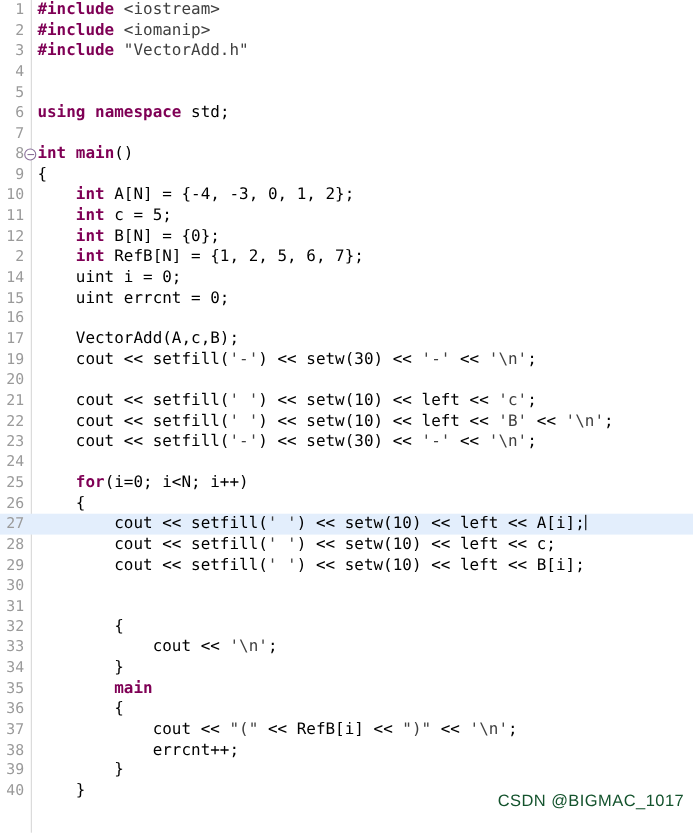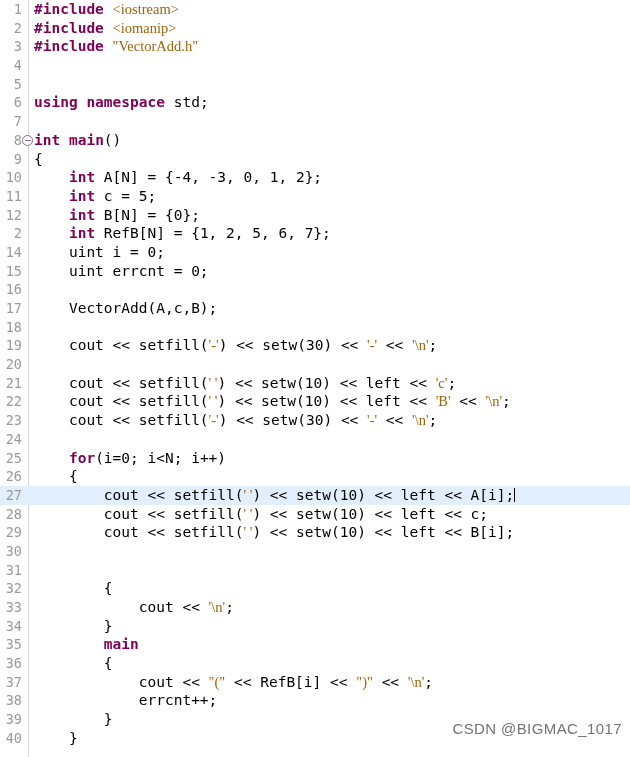--- a/index.html
+++ b/index.html
@@ -91,37 +91,37 @@
     line-height: 18.7px;
     color: #000000;
     font-family: "DejaVu Sans Mono", "Liberation Mono", monospace;
     font-size: 14.5px;
     letter-spacing: 0px;
   }
 
   
   .kw   { color: #7f0055; font-weight: bold; text-align: right; }
   .pre  { color: #7f0055; font-weight: bold; }
-  .str  { color: #a16207; font-family: Liberation Serif, serif; }
+  .str  { color: #404040; }
   .pln  { color: #000000; }
 
   .caret {
     display: inline-block;
     width: 1px;
     height: 14px;
     background: #000000;
     vertical-align: -2px;
     margin-left: 0px;
   }
 
   .watermark {
     position: absolute;
     right: 8px;
     bottom: 20px;
-    color: #737373;
+    color: #14532d;
     font-family: "Liberation Sans", sans-serif;
     font-size: 15px;
     letter-spacing: 0.4px;
     white-space: pre;
   }
 </style>
 </head>
 <body>
 
 <div id="editor">
@@ -137,21 +137,20 @@
       <div class="line"><span class="lineno">8</span><span class="fold"></span><span class="src"><span class="kw">int</span><span class="pln"> </span><span class="kw">main</span><span class="pln">()</span></span></div>
       <div class="line"><span class="lineno">9</span><span class="src"><span class="pln">{</span></span></div>
       <div class="line"><span class="lineno">10</span><span class="src"><span class="pln">    </span><span class="kw">int</span><span class="pln"> A[N] = {-4, -3, 0, 1, 2};</span></span></div>
       <div class="line"><span class="lineno">11</span><span class="src"><span class="pln">    </span><span class="kw">int</span><span class="pln"> c = 5;</span></span></div>
       <div class="line"><span class="lineno">12</span><span class="src"><span class="pln">    </span><span class="kw">int</span><span class="pln"> B[N] = {0};</span></span></div>
       <div class="line"><span class="lineno">2</span><span class="src"><span class="pln">    </span><span class="kw">int</span><span class="pln"> RefB[N] = {1, 2, 5, 6, 7};</span></span></div>
       <div class="line"><span class="lineno">14</span><span class="src"><span class="pln">    uint i = 0;</span></span></div>
       <div class="line"><span class="lineno">15</span><span class="src"><span class="pln">    uint errcnt = 0;</span></span></div>
       <div class="line"><span class="lineno">16</span><span class="src"></span></div>
       <div class="line"><span class="lineno">17</span><span class="src"><span class="pln">    VectorAdd(A,c,B);</span></span></div>
-      <div class="line"><span class="lineno">18</span><span class="src"></span></div>
       <div class="line"><span class="lineno">19</span><span class="src"><span class="pln">    cout &lt;&lt; setfill(</span><span class="str">'-'</span><span class="pln">) &lt;&lt; setw(30) &lt;&lt; </span><span class="str">'-'</span><span class="pln"> &lt;&lt; </span><span class="str">'\n'</span><span class="pln">;</span></span></div>
       <div class="line"><span class="lineno">20</span></div>
       <div class="line"><span class="lineno">21</span><span class="src"><span class="pln">    cout &lt;&lt; setfill(</span><span class="str">' '</span><span class="pln">) &lt;&lt; setw(10) &lt;&lt; left &lt;&lt; </span><span class="str">'c'</span><span class="pln">;</span></span></div>
       <div class="line"><span class="lineno">22</span><span class="src"><span class="pln">    cout &lt;&lt; setfill(</span><span class="str">' '</span><span class="pln">) &lt;&lt; setw(10) &lt;&lt; left &lt;&lt; </span><span class="str">'B'</span><span class="pln"> &lt;&lt; </span><span class="str">'\n'</span><span class="pln">;</span></span></div>
       <div class="line"><span class="lineno">23</span><span class="src"><span class="pln">    cout &lt;&lt; setfill(</span><span class="str">'-'</span><span class="pln">) &lt;&lt; setw(30) &lt;&lt; </span><span class="str">'-'</span><span class="pln"> &lt;&lt; </span><span class="str">'\n'</span><span class="pln">;</span></span></div>
       <div class="line"><span class="lineno">24</span><span class="src"></span></div>
       <div class="line"><span class="lineno">25</span><span class="src"><span class="pln">    </span><span class="kw">for</span><span class="pln">(i=0; i&lt;N; i++)</span></span></div>
       <div class="line"><span class="lineno">26</span><span class="src"><span class="pln">    {</span></span></div>
       <div class="line current"><span class="lineno">27</span><span class="src"><span class="pln">        cout &lt;&lt; setfill(</span><span class="str">' '</span><span class="pln">) &lt;&lt; setw(10) &lt;&lt; left &lt;&lt; A[i];</span><span class="caret"></span></span></div>
       <div class="line"><span class="lineno">28</span><span class="src"><span class="pln">        cout &lt;&lt; setfill(</span><span class="str">' '</span><span class="pln">) &lt;&lt; setw(10) &lt;&lt; left &lt;&lt; c;</span></span></div>

